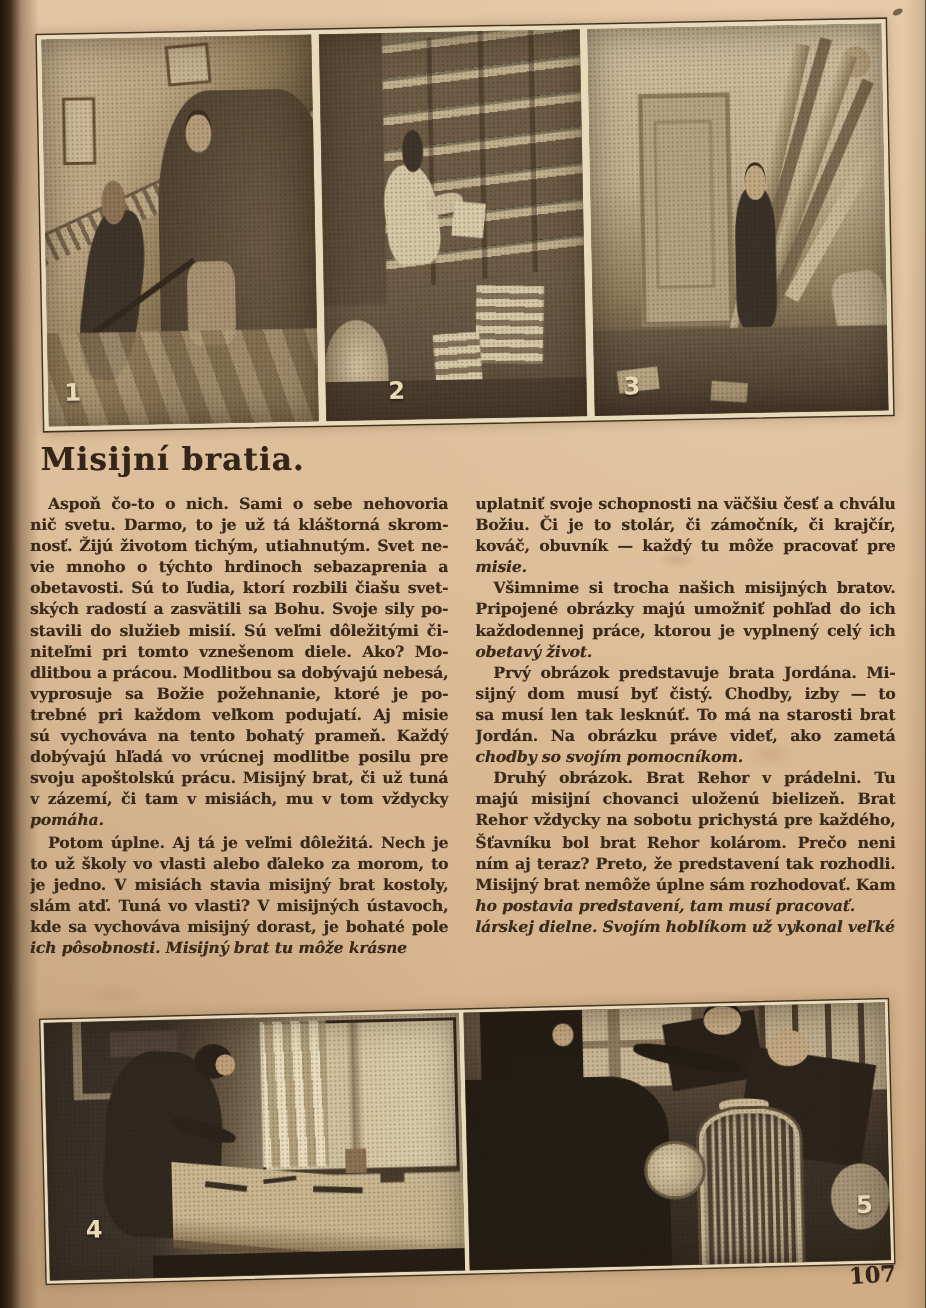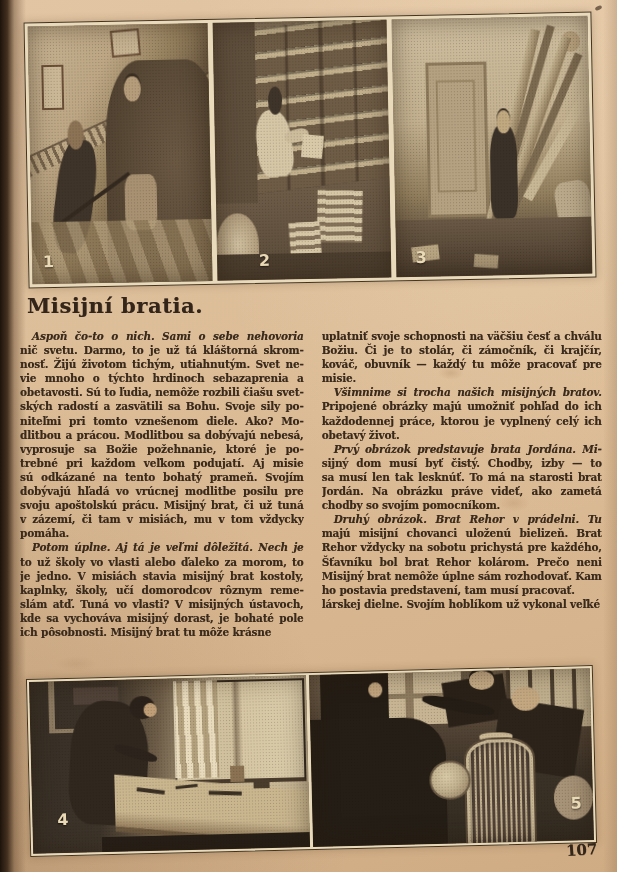--- a/index.html
+++ b/index.html
@@ -59,22 +59,22 @@
   }
   .col { flex:1; }
   .para { margin:0; }
   .line {
     font-size:10.4px; line-height:14.1px; font-weight:bold;
     letter-spacing:-0.1px; color:#3a2a1b;
     text-align:justify; text-align-last:justify;
     text-shadow:0.25px 0.25px 0.3px rgba(58,42,27,0.5);
     white-space:nowrap; overflow:hidden;
   }
-  .line.last { text-align-last:left; }
-  .para.indent .line.first { text-indent:12px;font-style:italic; }
+  .line.last { text-align-last:left;font-style:italic; }
+  .para.indent .line.first { text-indent:12px; }
 
   .page-number {
     position:absolute; right:20px; bottom:13px;
     font-family:"DejaVu Serif", serif; font-size:15px; font-weight:bold;
     color:#32251a; transform:rotate(-4deg);
     text-shadow:0.3px 0.3px 0.3px rgba(50,37,26,0.5);
   }
 
   
   .board { position:absolute; background:linear-gradient(90deg,#c3b28f,#8f7b5c); }
@@ -156,37 +156,37 @@
 
   <h1 class="title">Misijní bratia.</h1>
 
   <div class="columns">
     <div class="col">
         <div class="para indent">
           <div class="line first">Aspoň čo-to o nich. Sami o sebe nehovoria</div>
           <div class="line">nič svetu. Darmo, to je už tá kláštorná skrom-</div>
           <div class="line">nosť. Žijú životom tichým, utiahnutým. Svet ne-</div>
           <div class="line">vie mnoho o týchto hrdinoch sebazaprenia a</div>
-          <div class="line">obetavosti. Sú to ľudia, nemôže rozbili čiašu svet-</div>
+          <div class="line">obetavosti. Sú to ľudia, ktorí rozbili čiašu svet-</div>
           <div class="line">ských radostí a zasvätili sa Bohu. Svoje sily po-</div>
+          <div class="line">stavili do služieb misií. Sú veľmi dôležitými či-</div>
           <div class="line">niteľmi pri tomto vznešenom diele. Ako? Mo-</div>
           <div class="line">dlitbou a prácou. Modlitbou sa dobývajú nebesá,</div>
           <div class="line">vyprosuje sa Božie požehnanie, ktoré je po-</div>
           <div class="line">trebné pri každom veľkom podujatí. Aj misie</div>
-          <div class="line">sú odkázané na tento bohatý prameň. Svojím</div>
+          <div class="line">sú vychováva na tento bohatý prameň. Každý</div>
           <div class="line">dobývajú hľadá vo vrúcnej modlitbe posilu pre</div>
           <div class="line">svoju apoštolskú prácu. Misijný brat, či už tuná</div>
           <div class="line">v zázemí, či tam v misiách, mu v tom vždycky</div>
           <div class="line last">pomáha.</div>
         </div>
         <div class="para indent">
           <div class="line first">Potom úplne. Aj tá je veľmi dôležitá. Nech je</div>
           <div class="line">to už školy vo vlasti alebo ďaleko za morom, to</div>
           <div class="line">je jedno. V misiách stavia misijný brat kostoly,</div>
-          <div class="line">kaplnky, školy, učí domorodcov rôznym reme-</div>
           <div class="line">slám atď. Tuná vo vlasti? V misijných ústavoch,</div>
           <div class="line">kde sa vychováva misijný dorast, je bohaté pole</div>
           <div class="line last">ich pôsobnosti. Misijný brat tu môže krásne</div>
         </div>
       </div>
     <div class="col">
         <div class="para">
           <div class="line first">uplatniť svoje schopnosti na väčšiu česť a chválu</div>
           <div class="line">Božiu. Či je to stolár, či zámočník, či krajčír,</div>
           <div class="line">kováč, obuvník — každý tu môže pracovať pre</div>
@@ -203,20 +203,21 @@
           <div class="line">sijný dom musí byť čistý. Chodby, izby — to</div>
           <div class="line">sa musí len tak lesknúť. To má na starosti brat</div>
           <div class="line">Jordán. Na obrázku práve videť, ako zametá</div>
           <div class="line last">chodby so svojím pomocníkom.</div>
         </div>
         <div class="para indent">
           <div class="line first">Druhý obrázok. Brat Rehor v prádelni. Tu</div>
           <div class="line">majú misijní chovanci uloženú bielizeň. Brat</div>
           <div class="line">Rehor vždycky na sobotu prichystá pre každého,</div>
           <div class="line">Šťavníku bol brat Rehor kolárom. Prečo neni</div>
+          <div class="line">ním aj teraz? Preto, že predstavení tak rozhodli.</div>
           <div class="line">Misijný brat nemôže úplne sám rozhodovať. Kam</div>
           <div class="line last">ho postavia predstavení, tam musí pracovať.</div>
         </div>
         <div class="para indent">
           <div class="line last">lárskej dielne. Svojím hoblíkom už vykonal veľké</div>
         </div>
       </div>
   </div>
 
   <div class="strip bottom">

